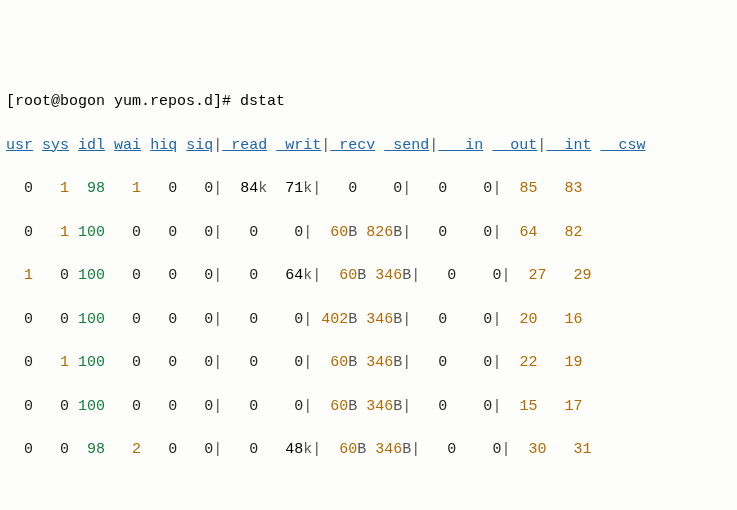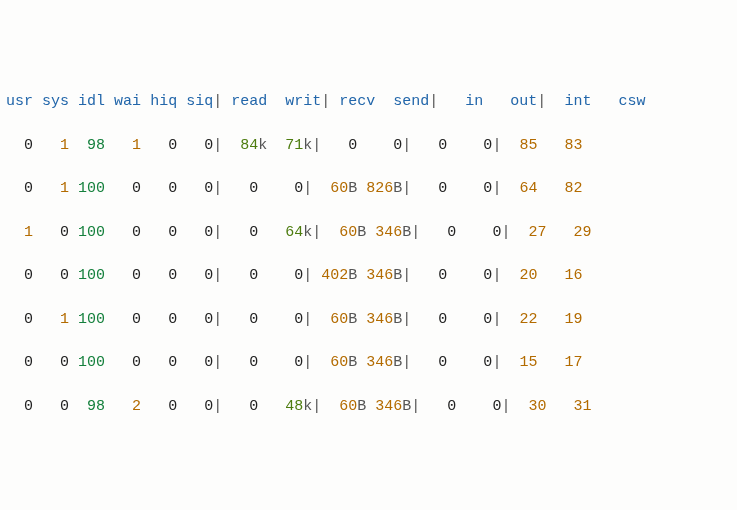--- a/index.html
+++ b/index.html
@@ -7,36 +7,36 @@
     padding: 4px 6px;
     background: #fdfdfc;
     font-family: "Courier New", monospace;
     font-size: 15px;
     line-height: 1.45;
     color: #000;
     white-space: pre;
   }
   .prompt { color: #000; }
   .hdr-group { color: #2266aa; text-decoration: underline; }
-  .hdr-col { color: #2266aa; }
+  .hdr-col { color: #2266aa; text-decoration: underline; }
   .sep { color: #555; }
   .d0 { color: #222; }           
   .gr { color: #15803d; }        
   .or { color: #b36b00; }        
-  .ye { color: #4d7c0f; }        
+  .ye { color: #000000; }        
   .unit { color: #555; }
   .line { display: block; }
   pre { margin: 0; font: inherit; }
 </style>
 </head>
 <body>
 
 
 
-<pre id="term">
+<pre id="term"><span class="line"><span class="prompt">[root@bogon yum.repos.d]# dstat</span></span>
 <span class="line"><span class="hdr-col">usr</span> <span class="hdr-col">sys</span> <span class="hdr-col">idl</span> <span class="hdr-col">wai</span> <span class="hdr-col">hiq</span> <span class="hdr-col">siq</span><span class="sep">|</span><span class="hdr-col"> read</span> <span class="hdr-col"> writ</span><span class="sep">|</span><span class="hdr-col"> recv</span> <span class="hdr-col"> send</span><span class="sep">|</span><span class="hdr-col">   in</span> <span class="hdr-col">  out</span><span class="sep">|</span><span class="hdr-col">  int</span> <span class="hdr-col">  csw</span></span>
 <span class="line"><span class="d0">  0</span> <span class="or">  1</span> <span class="gr"> 98</span> <span class="or">  1</span> <span class="d0">  0</span> <span class="d0">  0</span><span class="sep">|</span><span class="ye">  84</span><span class="unit">k</span><span class="ye">  71</span><span class="unit">k</span><span class="sep">|</span><span class="d0">   0</span> <span class="d0">   0</span><span class="sep">|</span><span class="d0">   0</span> <span class="d0">   0</span><span class="sep">|</span><span class="or">  85</span> <span class="or">  83</span></span>
 <span class="line"><span class="d0">  0</span> <span class="or">  1</span> <span class="gr">100</span> <span class="d0">  0</span> <span class="d0">  0</span> <span class="d0">  0</span><span class="sep">|</span><span class="d0">   0</span> <span class="d0">   0</span><span class="sep">|</span><span class="or">  60</span><span class="unit">B</span><span class="or"> 826</span><span class="unit">B</span><span class="sep">|</span><span class="d0">   0</span> <span class="d0">   0</span><span class="sep">|</span><span class="or">  64</span> <span class="or">  82</span></span>
 <span class="line"><span class="or">  1</span> <span class="d0">  0</span> <span class="gr">100</span> <span class="d0">  0</span> <span class="d0">  0</span> <span class="d0">  0</span><span class="sep">|</span><span class="d0">   0</span> <span class="ye">  64</span><span class="unit">k</span><span class="sep">|</span><span class="or">  60</span><span class="unit">B</span><span class="or"> 346</span><span class="unit">B</span><span class="sep">|</span><span class="d0">   0</span> <span class="d0">   0</span><span class="sep">|</span><span class="or">  27</span> <span class="or">  29</span></span>
 <span class="line"><span class="d0">  0</span> <span class="d0">  0</span> <span class="gr">100</span> <span class="d0">  0</span> <span class="d0">  0</span> <span class="d0">  0</span><span class="sep">|</span><span class="d0">   0</span> <span class="d0">   0</span><span class="sep">|</span><span class="or"> 402</span><span class="unit">B</span><span class="or"> 346</span><span class="unit">B</span><span class="sep">|</span><span class="d0">   0</span> <span class="d0">   0</span><span class="sep">|</span><span class="or">  20</span> <span class="or">  16</span></span>
 <span class="line"><span class="d0">  0</span> <span class="or">  1</span> <span class="gr">100</span> <span class="d0">  0</span> <span class="d0">  0</span> <span class="d0">  0</span><span class="sep">|</span><span class="d0">   0</span> <span class="d0">   0</span><span class="sep">|</span><span class="or">  60</span><span class="unit">B</span><span class="or"> 346</span><span class="unit">B</span><span class="sep">|</span><span class="d0">   0</span> <span class="d0">   0</span><span class="sep">|</span><span class="or">  22</span> <span class="or">  19</span></span>
 <span class="line"><span class="d0">  0</span> <span class="d0">  0</span> <span class="gr">100</span> <span class="d0">  0</span> <span class="d0">  0</span> <span class="d0">  0</span><span class="sep">|</span><span class="d0">   0</span> <span class="d0">   0</span><span class="sep">|</span><span class="or">  60</span><span class="unit">B</span><span class="or"> 346</span><span class="unit">B</span><span class="sep">|</span><span class="d0">   0</span> <span class="d0">   0</span><span class="sep">|</span><span class="or">  15</span> <span class="or">  17</span></span>
 <span class="line"><span class="d0">  0</span> <span class="d0">  0</span> <span class="gr"> 98</span> <span class="or">  2</span> <span class="d0">  0</span> <span class="d0">  0</span><span class="sep">|</span><span class="d0">   0</span> <span class="ye">  48</span><span class="unit">k</span><span class="sep">|</span><span class="or">  60</span><span class="unit">B</span><span class="or"> 346</span><span class="unit">B</span><span class="sep">|</span><span class="d0">   0</span> <span class="d0">   0</span><span class="sep">|</span><span class="or">  30</span> <span class="or">  31</span></span>
 
 

